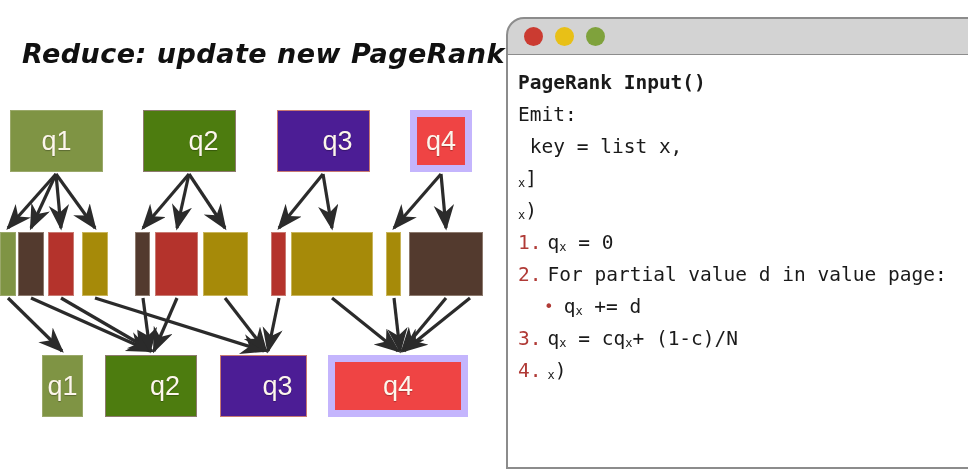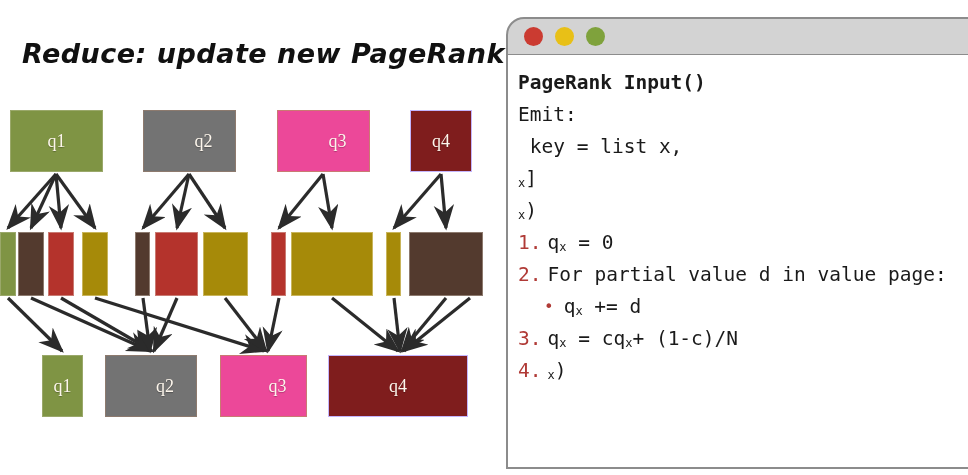--- a/index.html
+++ b/index.html
@@ -22,29 +22,29 @@
     font-weight:600;
     letter-spacing:0.5px;
     color:#111111;
     white-space:nowrap;
   }
   .node{
     position:absolute;
     box-sizing:border-box;
     display:flex;align-items:center;justify-content:center;
     color:#fdf6ec;
-    font-family:Liberation Serif, serif;
-    font-size:18px;
+    font-family:Liberation Sans, sans-serif;
+    font-size:27px;
     line-height:1;
     text-shadow:0 1px 1px rgba(0,0,0,.28);
   }
   .node.green {background:#7f9444;border:1px solid #9aa86a;}
-  .node.brown {background:#737373;border:1px solid #8d7a6e;padding-left:28px;}
-  .node.red   {background:#ec4899;border:1px solid #c97a72;padding-left:28px;}
-  .node.yellow{background:#7f1d1d;border:1px solid #c4b5fd;}
+  .node.brown {background:#4d7c0f;border:1px solid #8d7a6e;padding-left:28px;}
+  .node.red   {background:#4c1d95;border:1px solid #c97a72;padding-left:28px;}
+  .node.yellow{background:#ef4444;border:7px solid #c4b5fd;}
   .partial{
     position:absolute;box-sizing:border-box;
   }
   .partial.green {background:#7f9444;border:1px solid #9aa86a;}
   .partial.brown {background:#533a2e;border:1px solid #8d7a6e;}
   .partial.red   {background:#b4332c;border:1px solid #c97a72;}
   .partial.yellow{background:#a68a09;border:1px solid #c9b55b;}
   #edges{position:absolute;left:0;top:0;width:500px;height:475px;pointer-events:none;}
 
   

